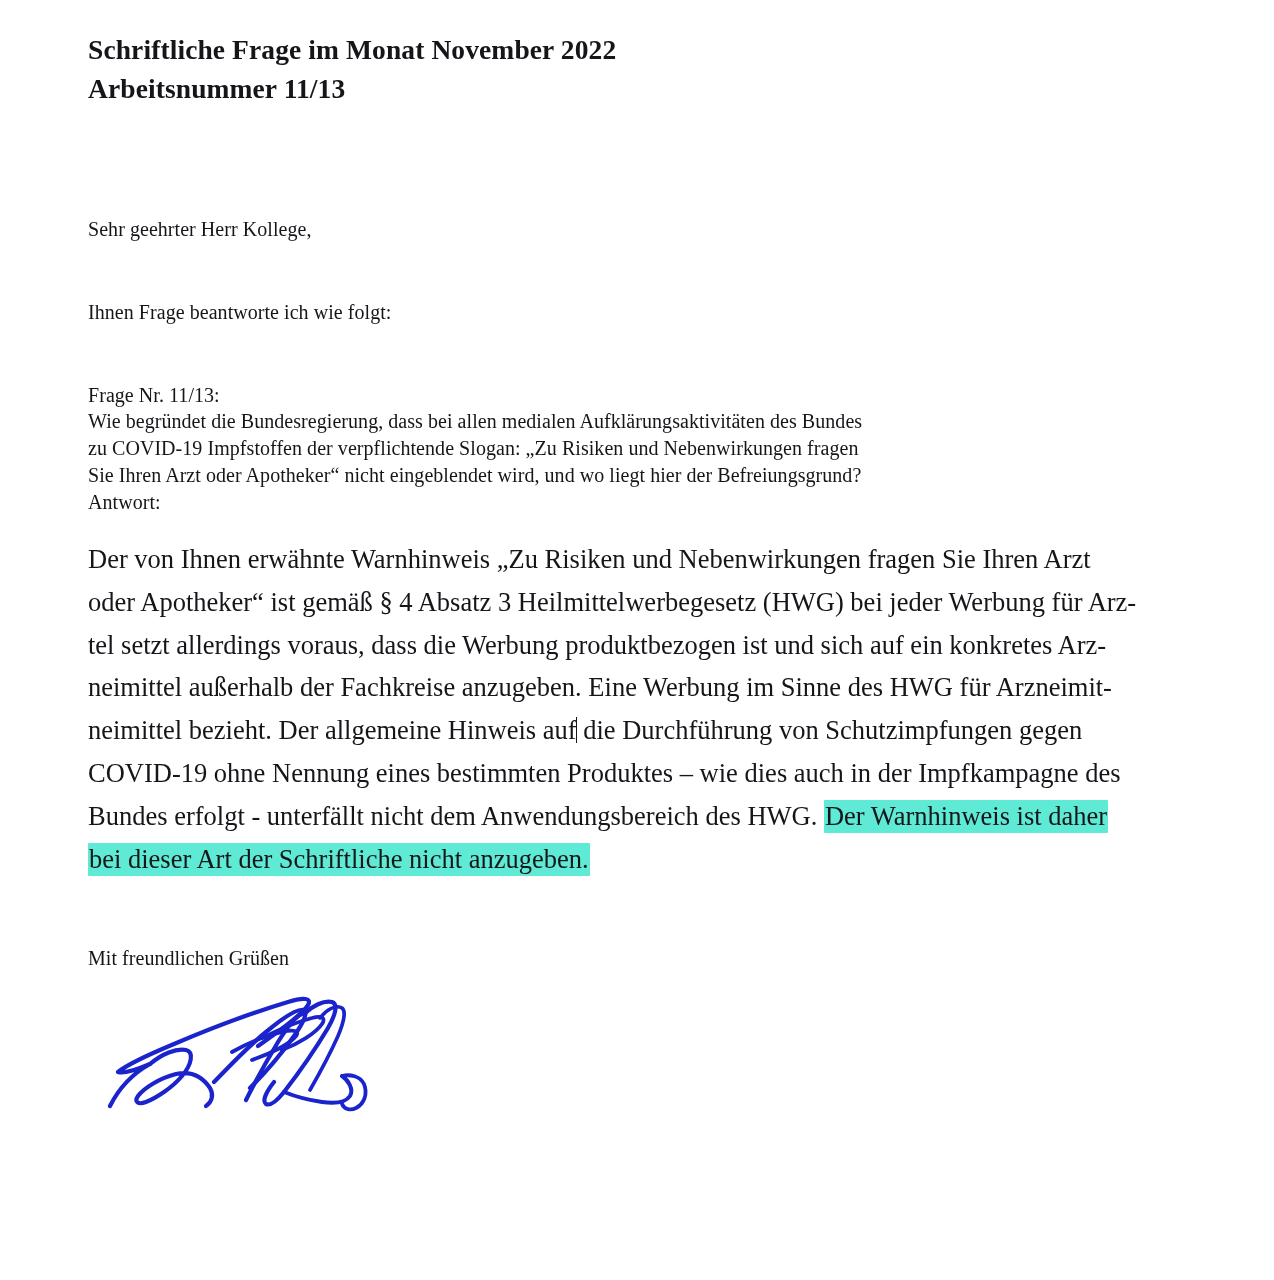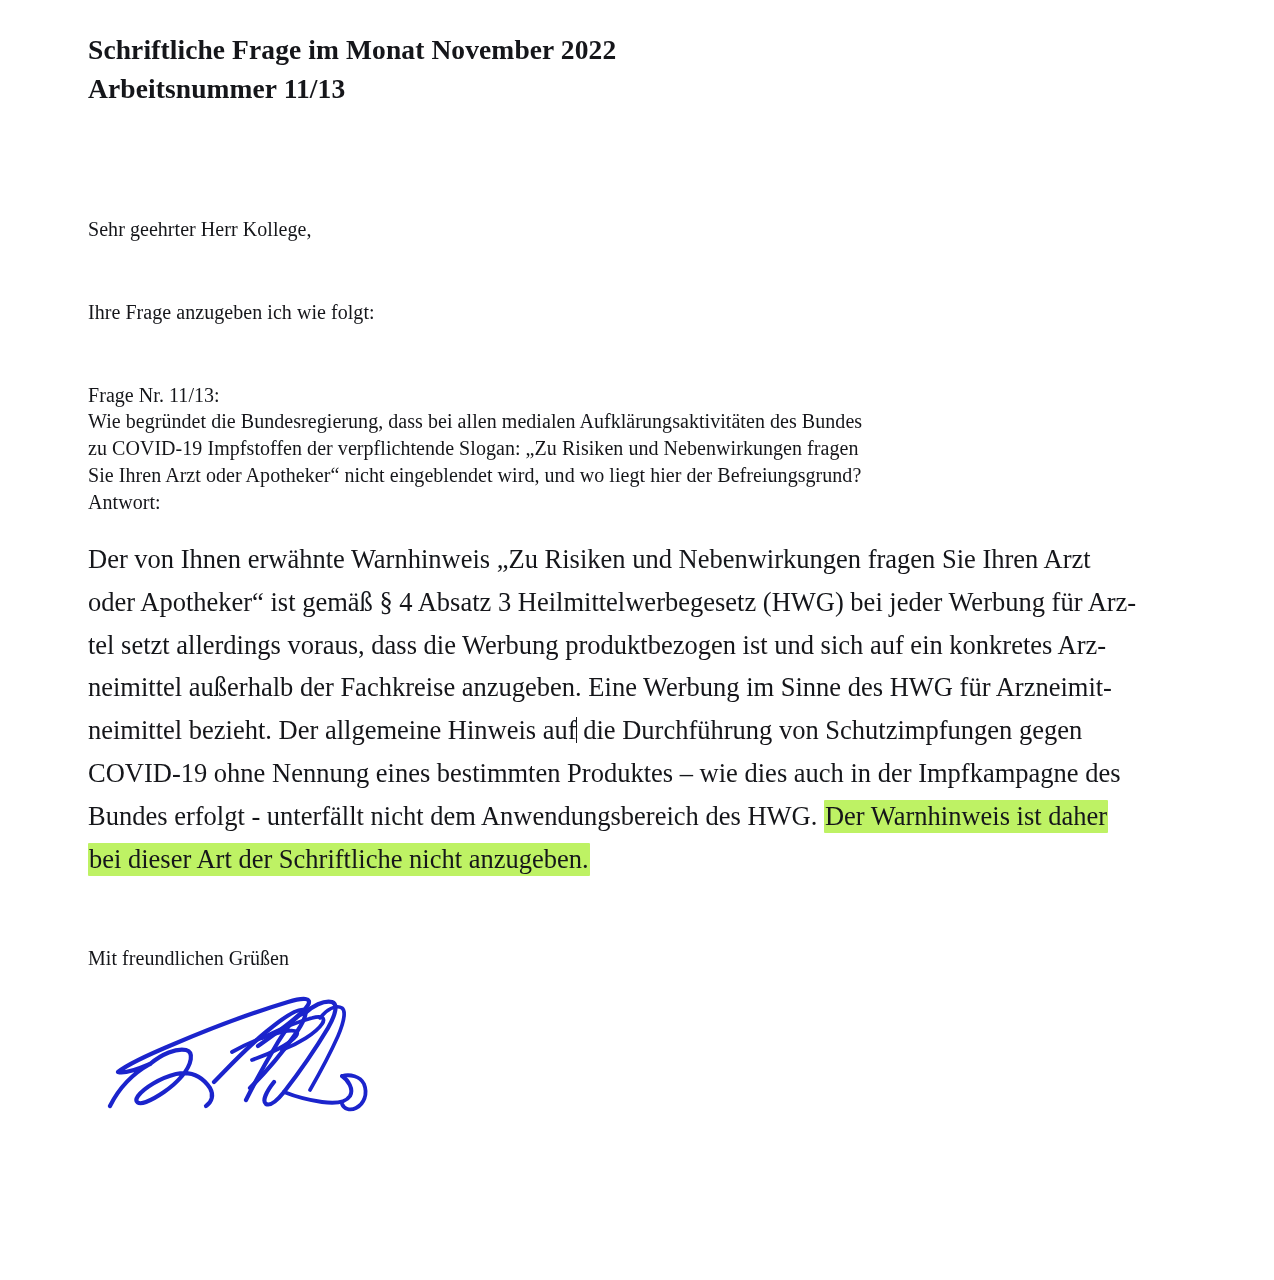--- a/index.html
+++ b/index.html
@@ -52,21 +52,21 @@
   .answer {
     margin-top: 22px;
     font-size: 26.5px;
     line-height: 1.62;
   }
   .answer .aline {
     white-space: nowrap;
     display: block;
   }
   .hl {
-    background: #bef264;
+    background: #5eead4;
     padding: 1px 1px 2px 1px;
     border-radius: 1px;
   }
   
   .caret {
     display: inline-block;
     width: 1px;
     height: 26px;
     background: #15161a;
     vertical-align: -4px;
@@ -89,21 +89,21 @@
 
 <div class="page">
 
   <div class="doc-header">
     <div>Schriftliche Frage im Monat November 2022</div>
     <div>Arbeitsnummer 11/13</div>
   </div>
 
   <div class="block salutation">Sehr geehrter Herr Kollege,</div>
 
-  <div class="block intro">Ihre Frage anzugeben ich wie folgt:</div>
+  <div class="block intro">Ihnen Frage beantworte ich wie folgt:</div>
 
   <div class="block question">
     <div class="qline">Frage Nr. 11/13:</div>
     <div class="qline">Wie begründet die Bundesregierung, dass bei allen medialen Aufklärungsaktivitäten des Bundes</div>
     <div class="qline">zu COVID-19 Impfstoffen der verpflichtende Slogan: „Zu Risiken und Nebenwirkungen fragen</div>
     <div class="qline">Sie Ihren Arzt oder Apotheker“ nicht eingeblendet wird, und wo liegt hier der Befreiungsgrund?</div>
   </div>
 
   <div class="block answer-label">Antwort:</div>
 

